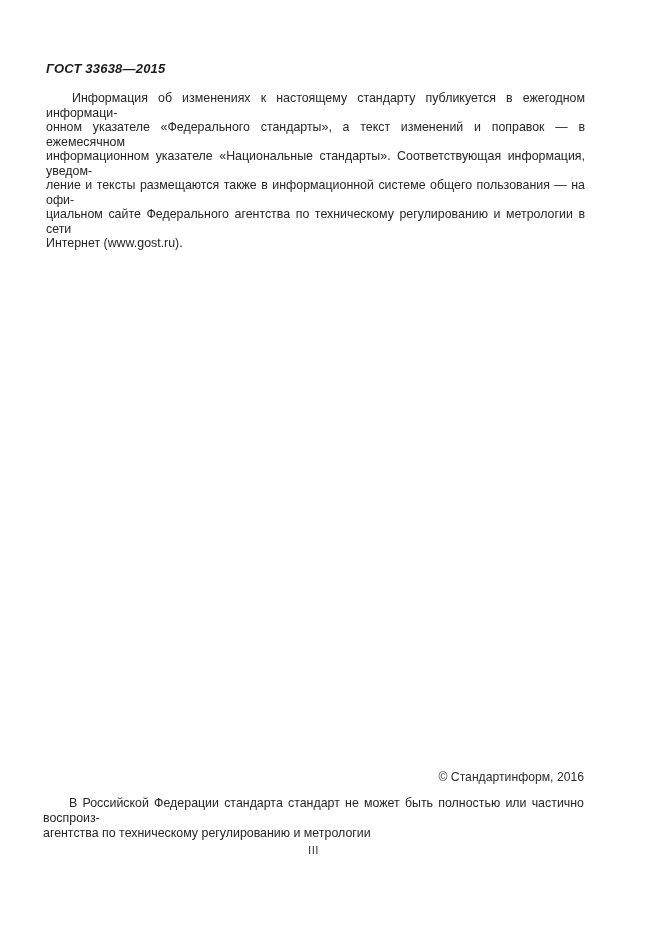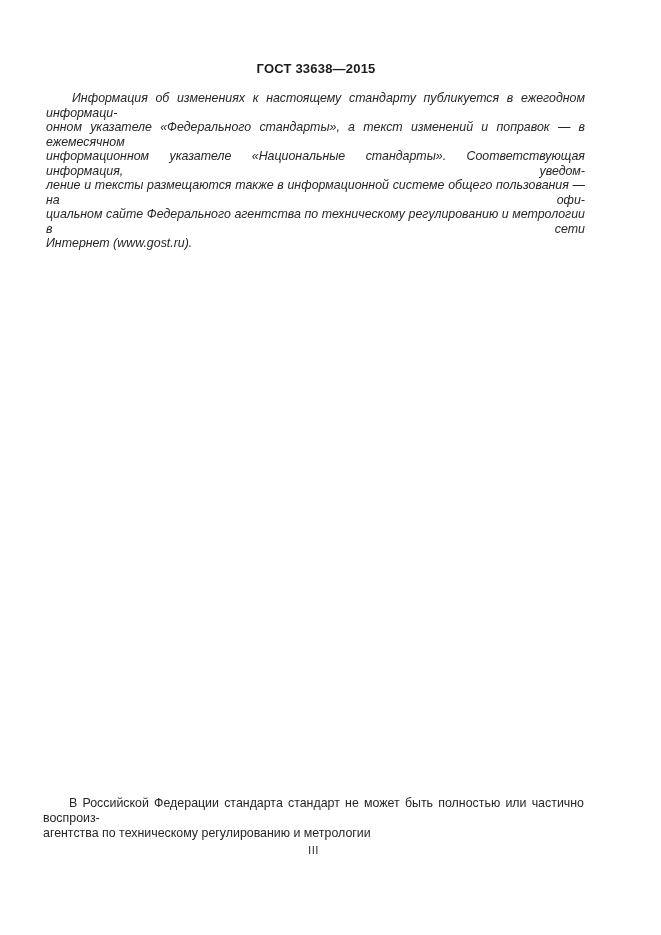--- a/index.html
+++ b/index.html
@@ -15,34 +15,34 @@
     font-family: "Liberation Sans", sans-serif;
     color: #222222;
     overflow: hidden;
   }
   
   .std-code {
     position: absolute;
     top: 61px;
     left: 46px;
     width: 540px;
-    text-align: center;
+    text-align: left;
     font-weight: bold;
     font-size: 13px;
     letter-spacing: 0.2px;
     color: #1c1c1c;
     white-space: nowrap;
+    font-style: italic;
   }
   
   .amendments {
     position: absolute;
     top: 91px;
     left: 46px;
     width: 539px;
-    font-style: italic;
     font-size: 12.4px;
     line-height: 14.5px;
     color: #262626;
   }
   
   .copyright {
     position: absolute;
     top: 770px;
     left: 46px;
     width: 538px;
@@ -94,20 +94,21 @@
 
   <div class="amendments">
       <div class="jline first">Информация об изменениях к настоящему стандарту публикуется в ежегодном информаци-</div>
       <div class="jline">онном указателе «Федерального стандарты», а текст изменений и поправок — в ежемесячном</div>
       <div class="jline">информационном указателе «Национальные стандарты». Соответствующая информация, уведом-</div>
       <div class="jline">ление и тексты размещаются также в информационной системе общего пользования — на офи-</div>
       <div class="jline">циальном сайте Федерального агентства по техническому регулированию и метрологии в сети</div>
       <div class="jline last">Интернет (www.gost.ru).</div>
     </div>
 
+  <div class="copyright">© Стандартинформ, 2016</div>
 
   <div class="repro">
       <div class="jline first">В Российской Федерации стандарта стандарт не может быть полностью или частично воспроиз-</div>
       <div class="jline last">агентства по техническому регулированию и метрологии</div>
     </div>
 
   <div class="page-num">III</div>
 
 </div>
 

